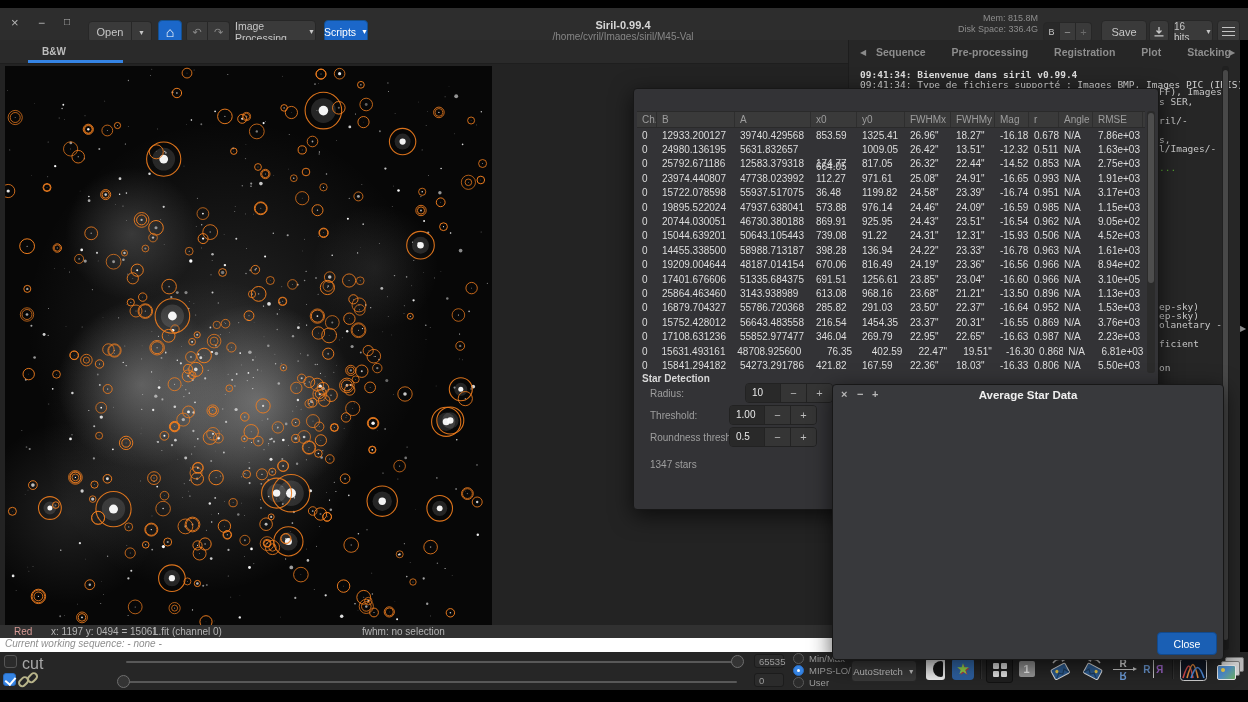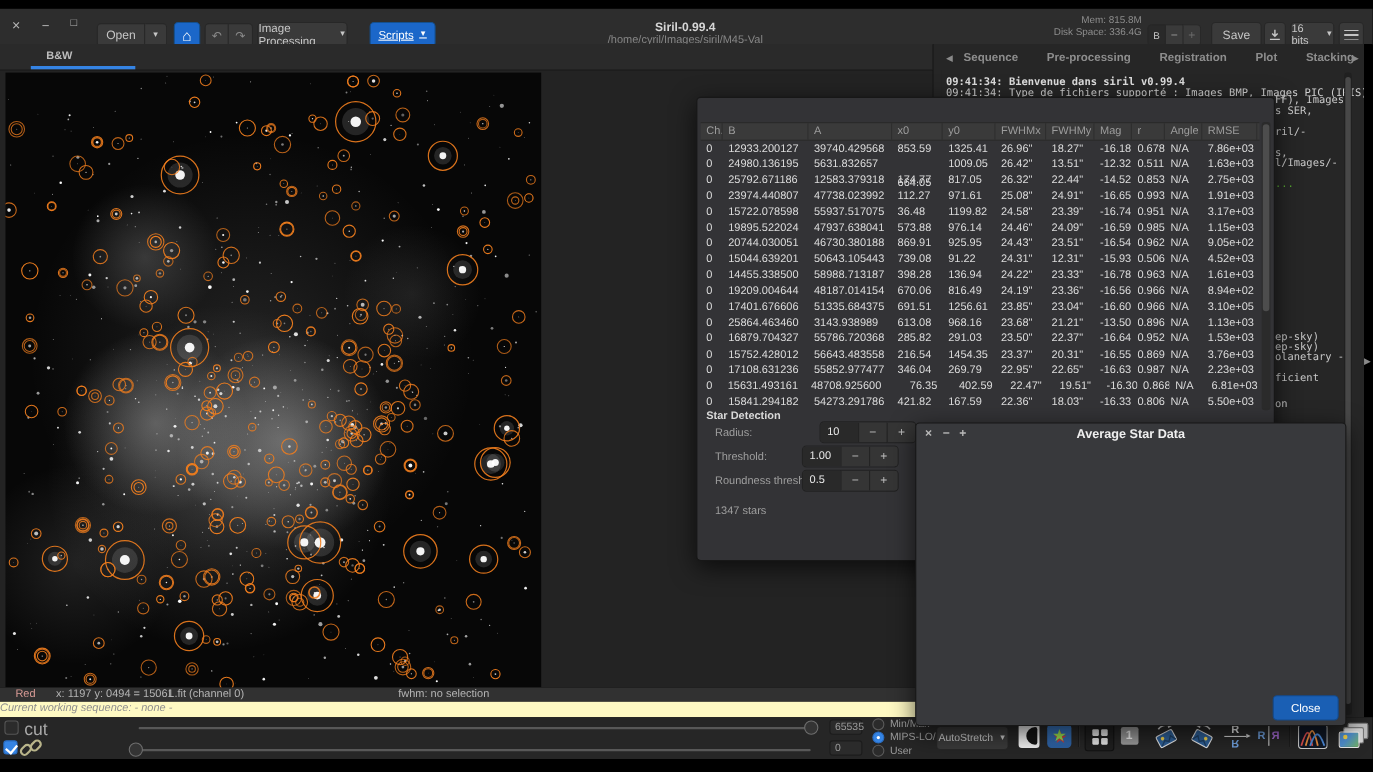--- a/index.html
+++ b/index.html
@@ -29,22 +29,22 @@
        radial-gradient(circle 140px at 52% 60%, rgba(255,255,255,.30), rgba(255,255,255,0) 70%),
        radial-gradient(circle 120px at 28% 57%, rgba(255,255,255,.26), rgba(0,0,0,0) 70%),
        radial-gradient(circle 95px  at 26% 30%, rgba(255,255,255,.17), rgba(0,0,0,0) 70%),
        radial-gradient(circle 210px at 40% 66%, rgba(225,225,225,.20), rgba(0,0,0,0) 75%),
        radial-gradient(circle 270px at 46% 46%, rgba(205,205,205,.14), rgba(0,0,0,0) 75%),
        radial-gradient(circle 130px at 13% 80%, rgba(205,205,205,.13), rgba(0,0,0,0) 70%),
        radial-gradient(circle 90px  at 76% 36%, rgba(200,200,200,.10), rgba(0,0,0,0) 70%),
        #070707;}
   .statusbar{left:0;top:625px;width:848px;height:13px;background:#313131;font-size:10px;color:#b4b4b4;}
   .statusbar span{position:absolute;top:1px;white-space:nowrap;}
-  .seqline{left:0;top:638px;width:848px;height:14px;background:#fef9c3;font-style:italic;
-           font-size:10px;color:#8f8f8f;box-sizing:border-box;}
+  .seqline{left:0;top:638px;width:848px;height:14px;background:#ffffff;font-style:italic;
+           font-size:10px;color:#8f8f8f;padding-left:5px;box-sizing:border-box;}
   .rightpanel{left:848px;top:40px;width:392px;height:612px;background:#262626;border-left:1px solid #1d1d1d;}
   .rtabs{left:856px;top:40px;width:384px;height:24px;display:flex;align-items:center;gap:22px;padding-left:18px;box-sizing:border-box;}
   .rtab{font-size:10.5px;font-weight:bold;color:#8d8d8d;position:relative;padding:4px 2px;cursor:default;white-space:nowrap;}
   .tabarrow{color:#8a8a8a;font-size:8px;}
   .console{left:856px;top:64px;width:366px;height:588px;background:#262626;
            font-family:"DejaVu Sans Mono",monospace;font-size:9.5px;color:#cfcfcf;
            padding:6px 4px;box-sizing:border-box;line-height:9.5px;}
   .conline{white-space:nowrap;margin-bottom:0;}
   .conline.bold{font-weight:bold;color:#dedede;}
   .frag{position:absolute;left:1159px;font-family:"DejaVu Sans Mono",monospace;
@@ -130,21 +130,21 @@
       <span>↶</span>
     </div>
   <div class="abs btn grp-r" style="left:208px;top:13px;width:22px;height:22px;color:#8a8a8a;">
       <span>↷</span>
     </div>
 
   <div class="abs btn" style="left:234px;top:12px;width:82px;height:23px;font-size:10.5px;">
     <span>Image Processing</span>
       <span class="caret">▼</span>
   </div>
-  <div class="abs btn blue" style="left:336px;top:12px;width:60px;height:23px;font-size:10.5px;text-decoration:underline;">
+  <div class="abs btn blue" style="left:324px;top:12px;width:44px;height:23px;font-size:10.5px;">
     <span>Scripts</span>
       <span class="caret">▼</span>
   </div>
 
   <div class="abs" style="left:420px;top:11px;width:406px;">
     <div class="title-main">Siril-0.99.4</div>
     <div class="title-sub">/home/cyril/Images/siril/M45-Val</div>
   </div>
 
   <div class="abs memtxt" style="left:930px;top:5px;width:108px;">

